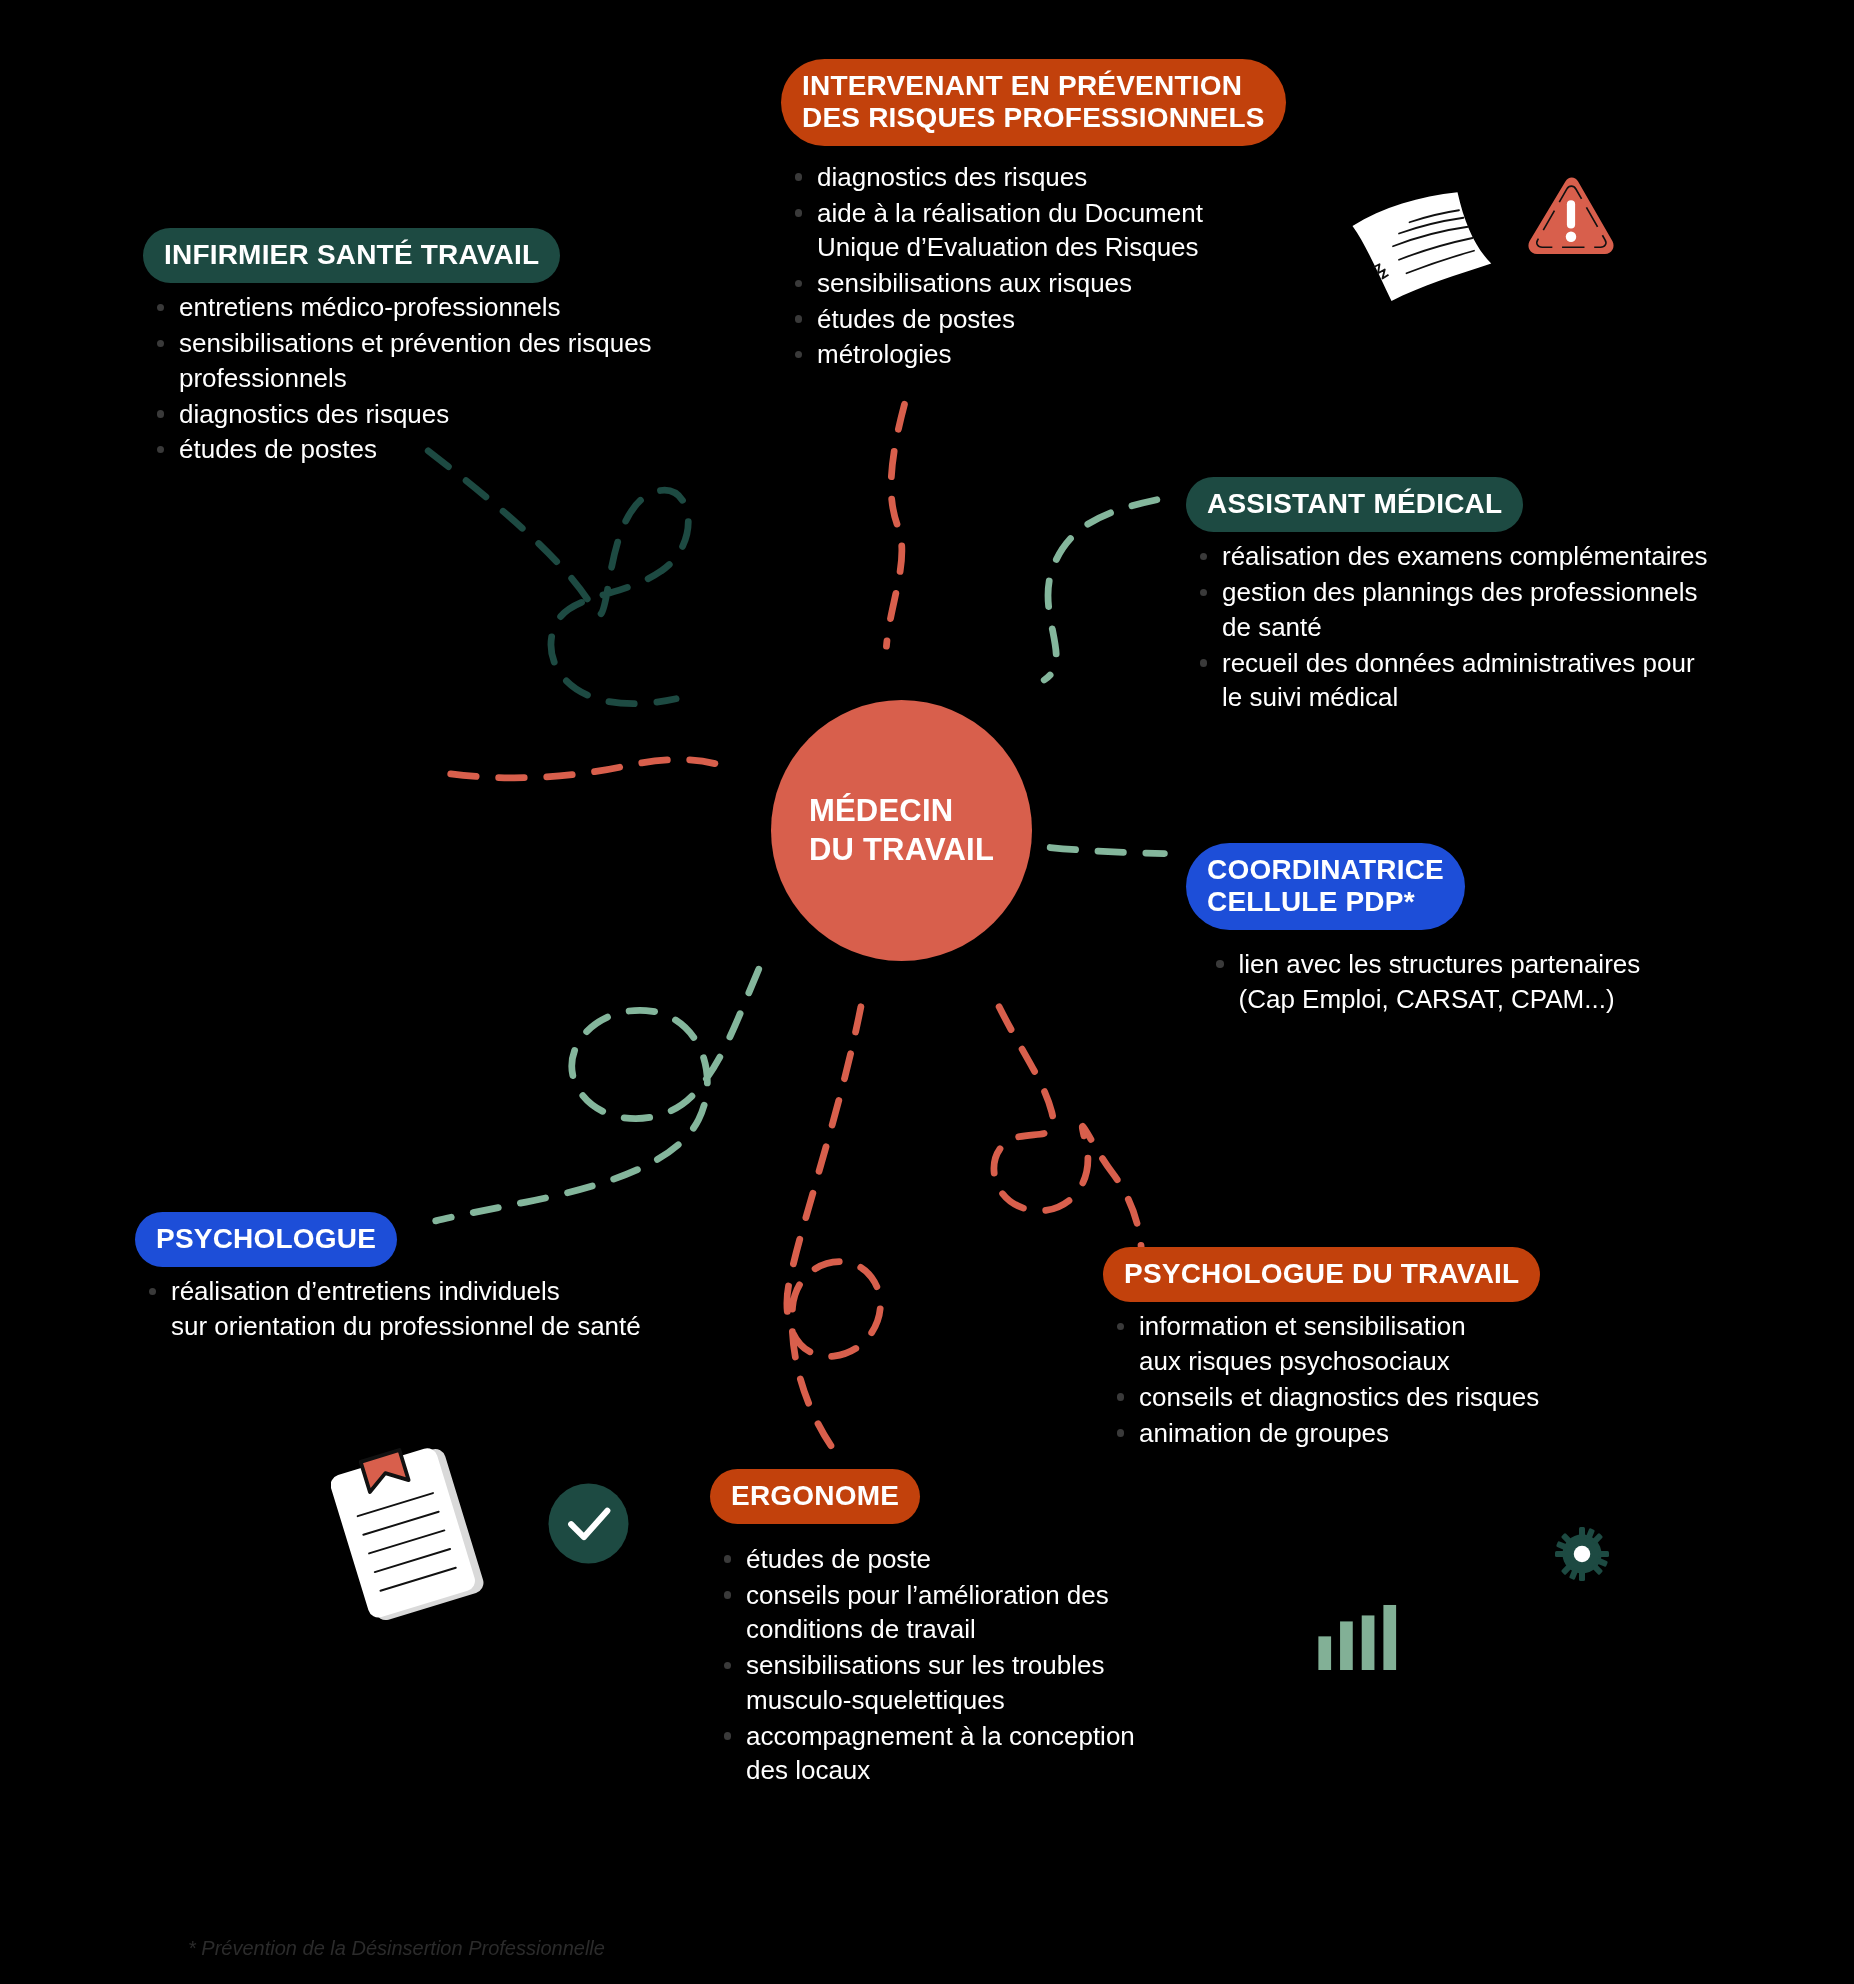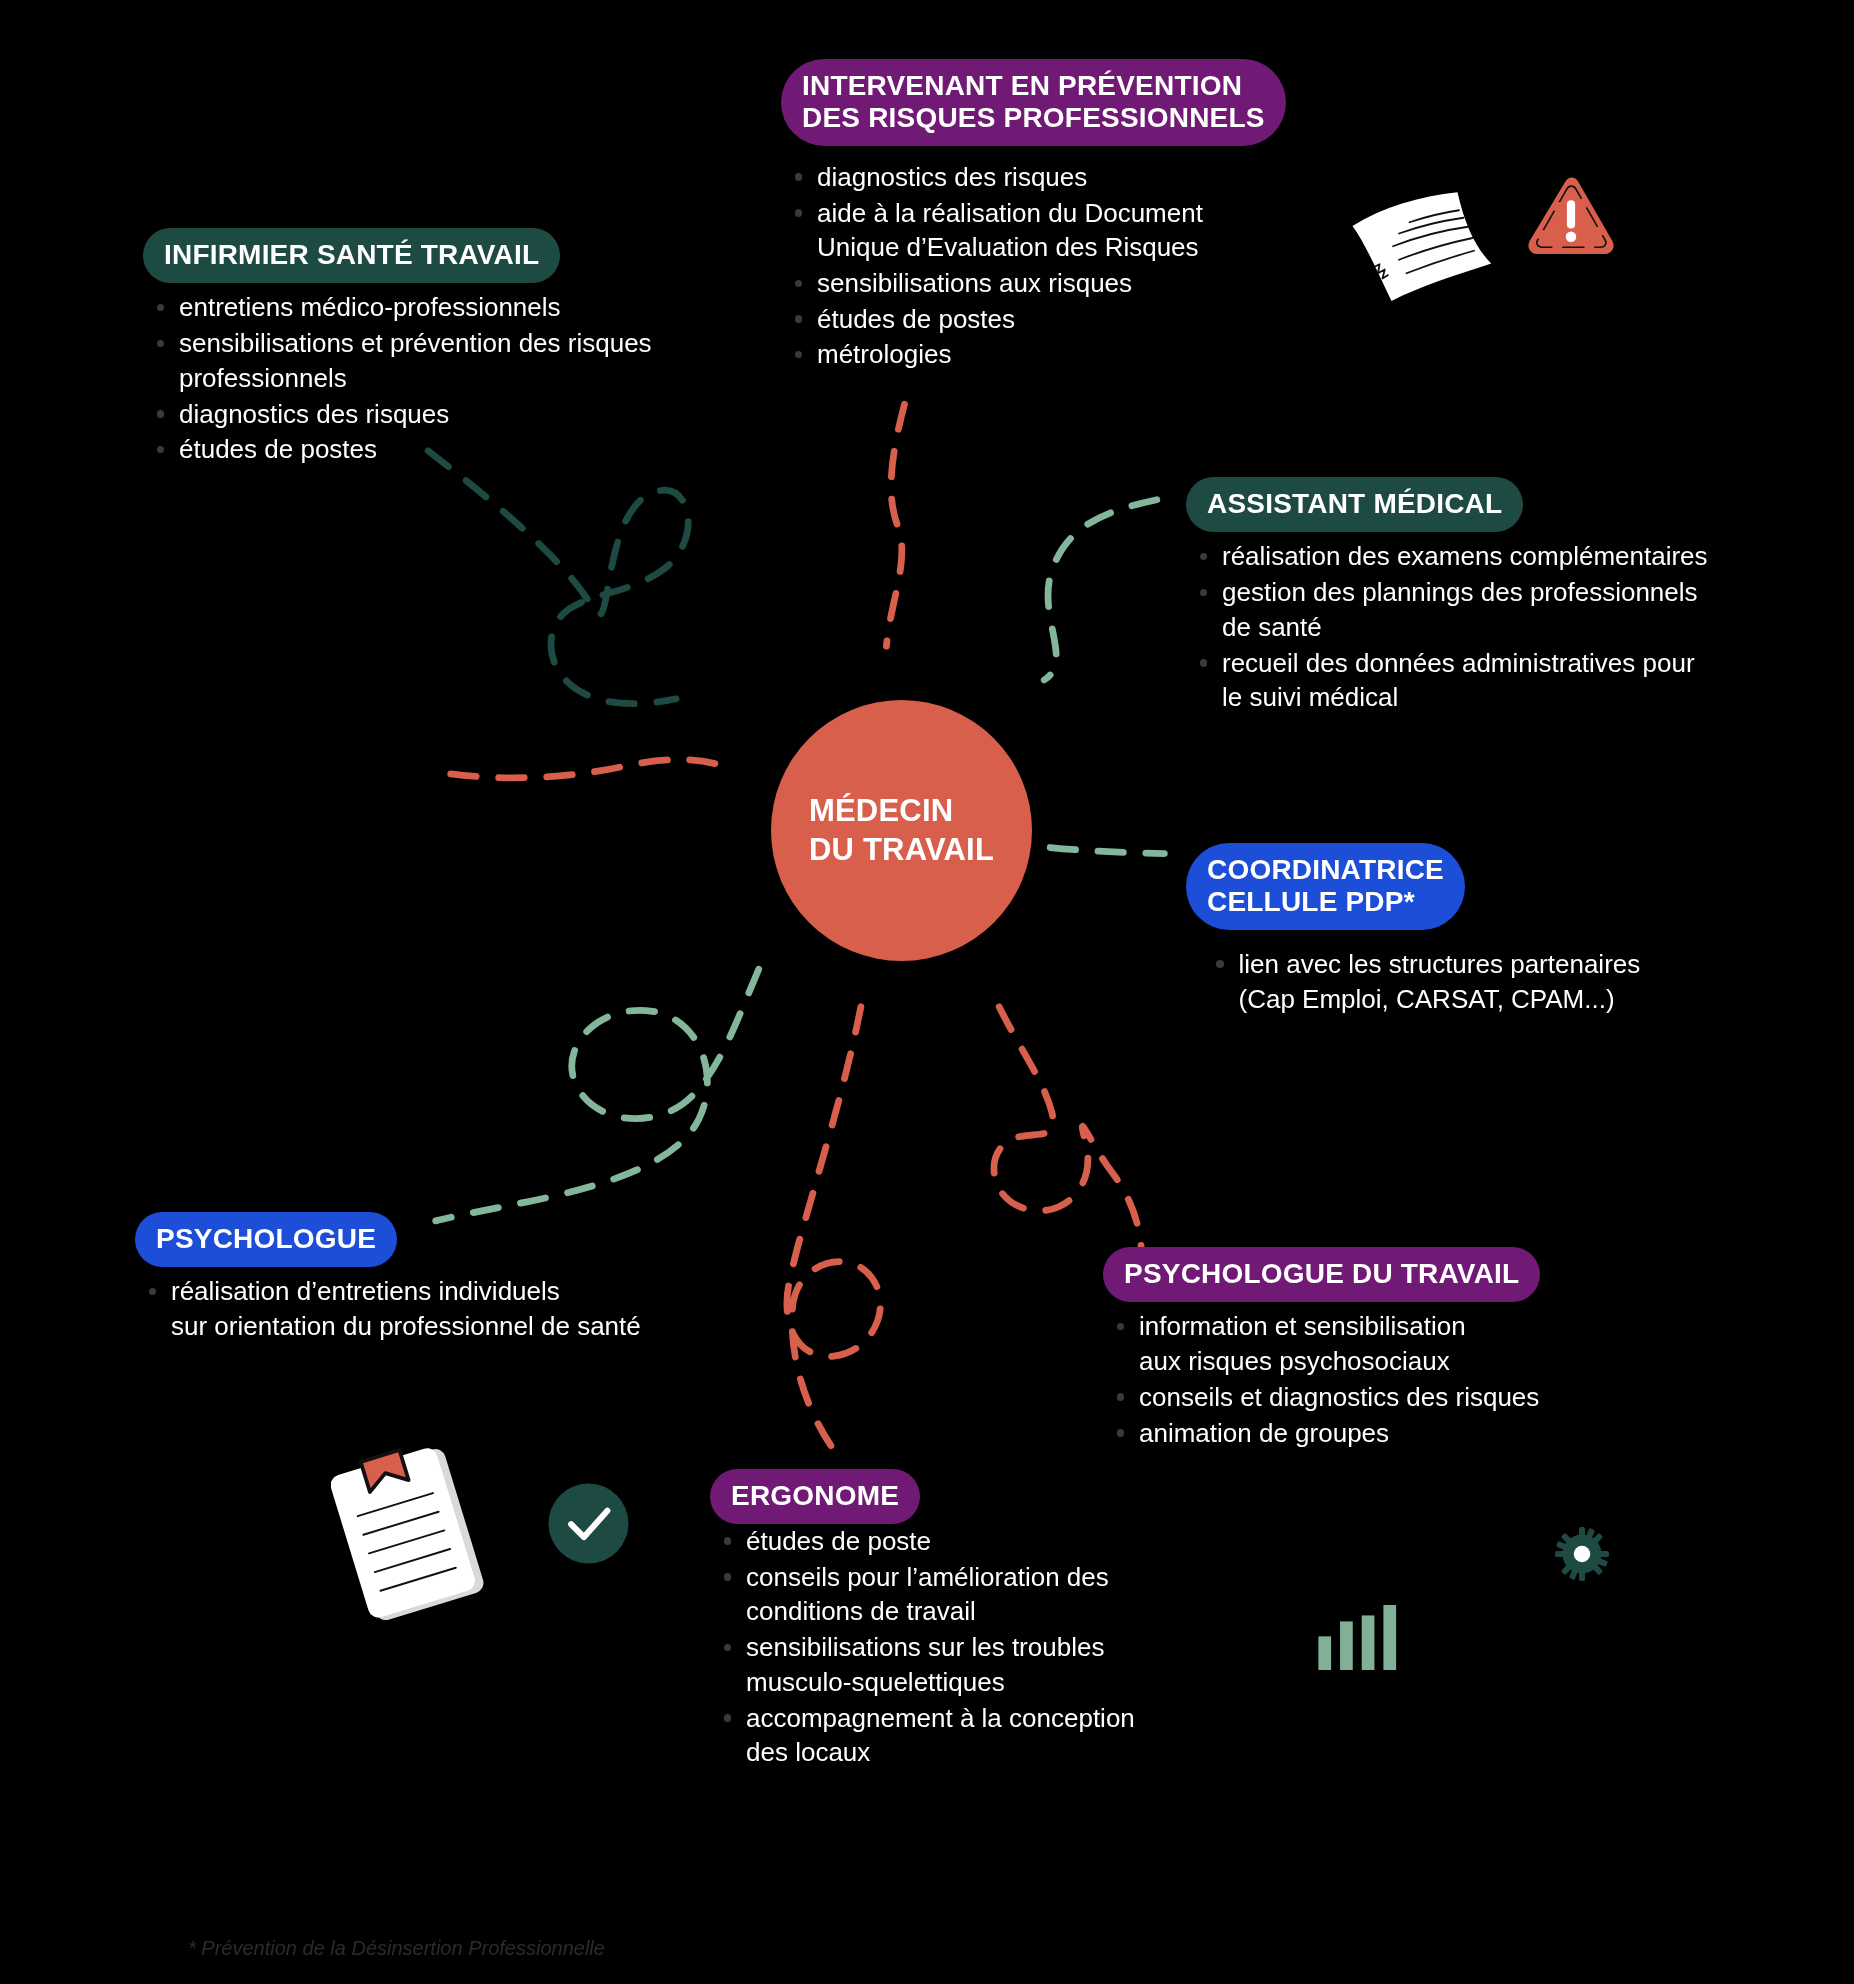--- a/index.html
+++ b/index.html
@@ -31,21 +31,21 @@
     display: inline-block;
     border-radius: 751px;
     padding: 10.5px 21px 12px 21px;
     color: #ffffff;
     font-weight: bold;
     font-size: 28px;
     letter-spacing: 0.2px;
     line-height: 1.16;
     white-space: pre-line;
   }
-  .pill.coral  { background: #701a75; }
+  .pill.coral  { background: #c2410c; }
   .pill.teal   { background: #1d4a42; }
   .pill.sage   { background: #1d4ed8; }
 
   ul.bullets {
     list-style: none;
     margin: 9px 0 0 0;
     padding: 0;
     color: #ffffff;
     font-size: 26px;
     line-height: 1.34;
@@ -207,21 +207,21 @@
     <ul class="bullets" style="margin-top:7.5px;">
       <li>information et sensibilisation
 aux risques psychosociaux</li>
       <li>conseils et diagnostics des risques</li>
       <li>animation de groupes</li>
     </ul>
   </div>
 
   <div class="role" style="left:710px; top:1469px; width:571px;">
     <div class="pill coral">ERGONOME</div>
-    <ul class="bullets" style="margin-top:0;">
+    <ul class="bullets" style="margin-top:18px;">
       <li>études de poste</li>
       <li>conseils pour l’amélioration des
 conditions de travail</li>
       <li>sensibilisations sur les troubles
 musculo-squelettiques</li>
       <li>accompagnement à la conception
 des locaux</li>
     </ul>
   </div>
 

